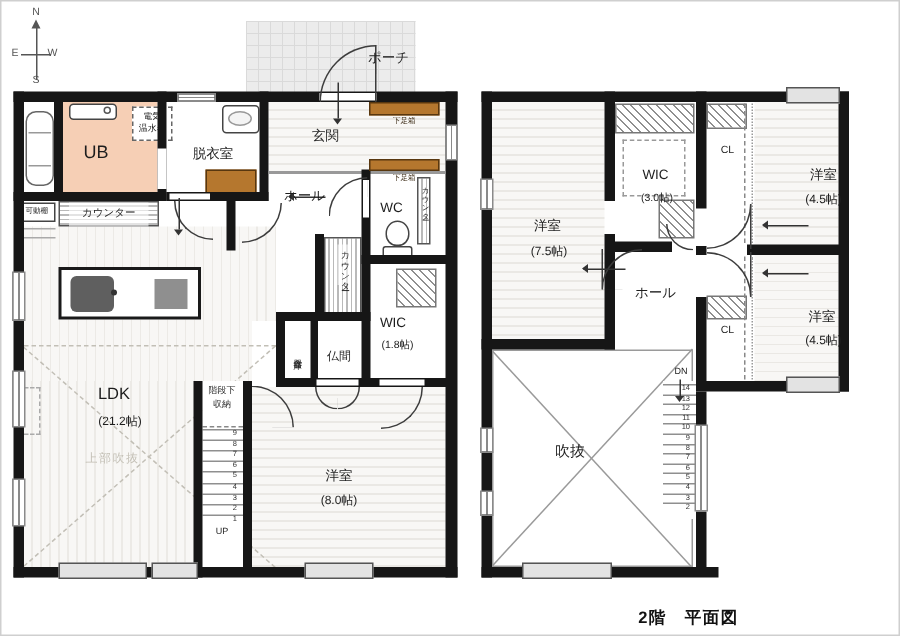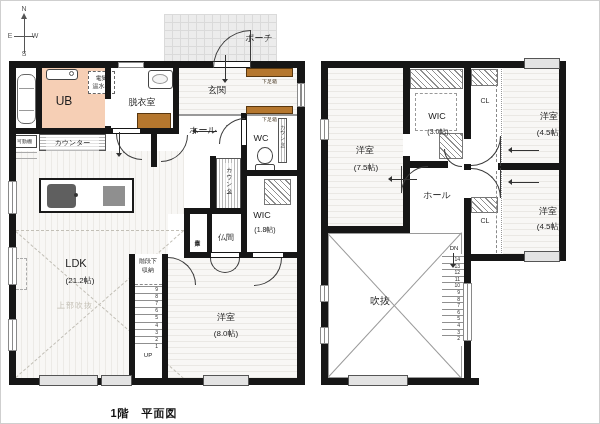--- a/index.html
+++ b/index.html
@@ -289,15 +289,15 @@
   <div class="abs lbl f7" style="left:476px;top:96px;width:16px;">CL</div>
   <div class="abs lbl f9" style="left:523px;top:109px;width:50px;">洋室</div>
   <div class="abs lbl f8" style="left:520px;top:126px;width:56px;">(4.5帖)</div>
   <div class="abs lbl f9" style="left:414px;top:188px;width:44px;">ホール</div>
   <div class="abs lbl f7" style="left:476px;top:216px;width:16px;">CL</div>
   <div class="abs lbl f9" style="left:522px;top:204px;width:50px;">洋室</div>
   <div class="abs lbl f8" style="left:520px;top:220px;width:56px;">(4.5帖)</div>
   <div class="abs lbl" style="left:356px;top:293px;width:46px;font-size:10px;">吹抜</div>
   <div class="abs lbl f6" style="left:444px;top:244px;width:18px;">DN</div>
 
-  <div class="abs cap" style="left:63px;top:405px;width:160px;">1階　平面図</div>
+  <div class="abs cap" style="left:378px;top:403px;width:160px;">2階　平面図</div>
 
 </div>
 
 </body></html>

